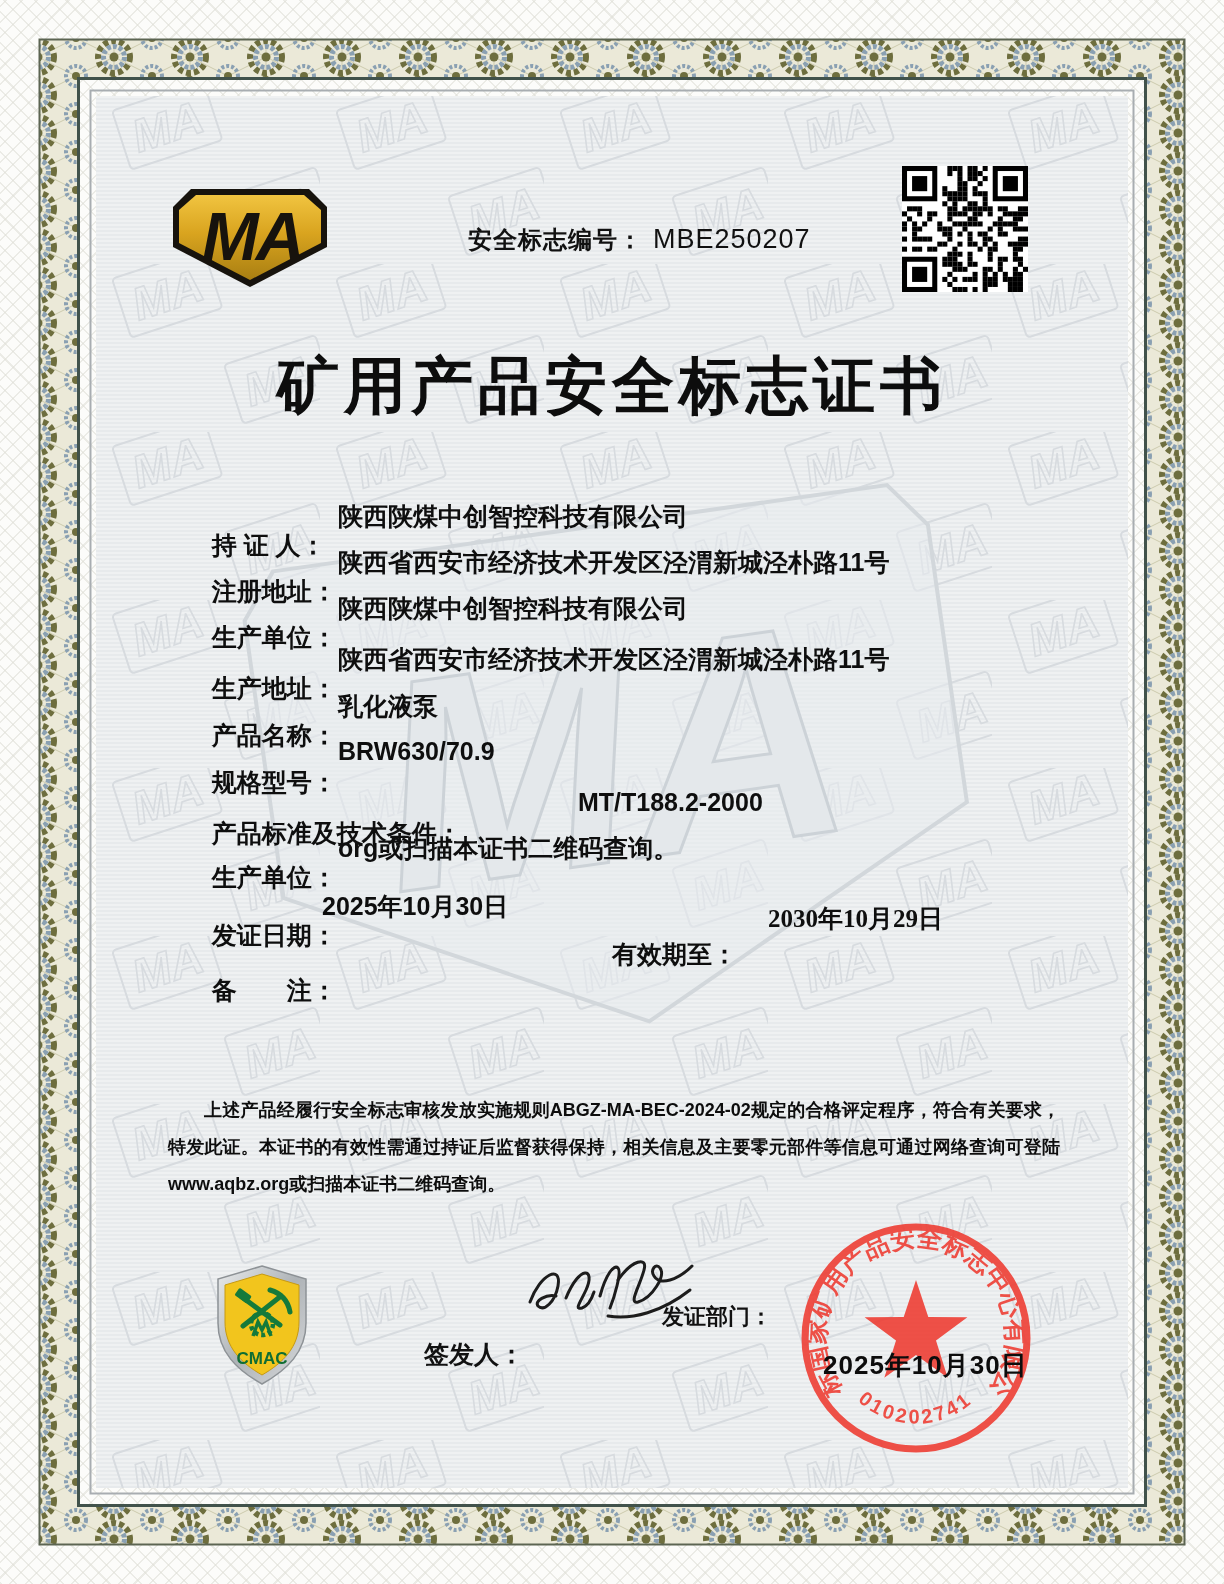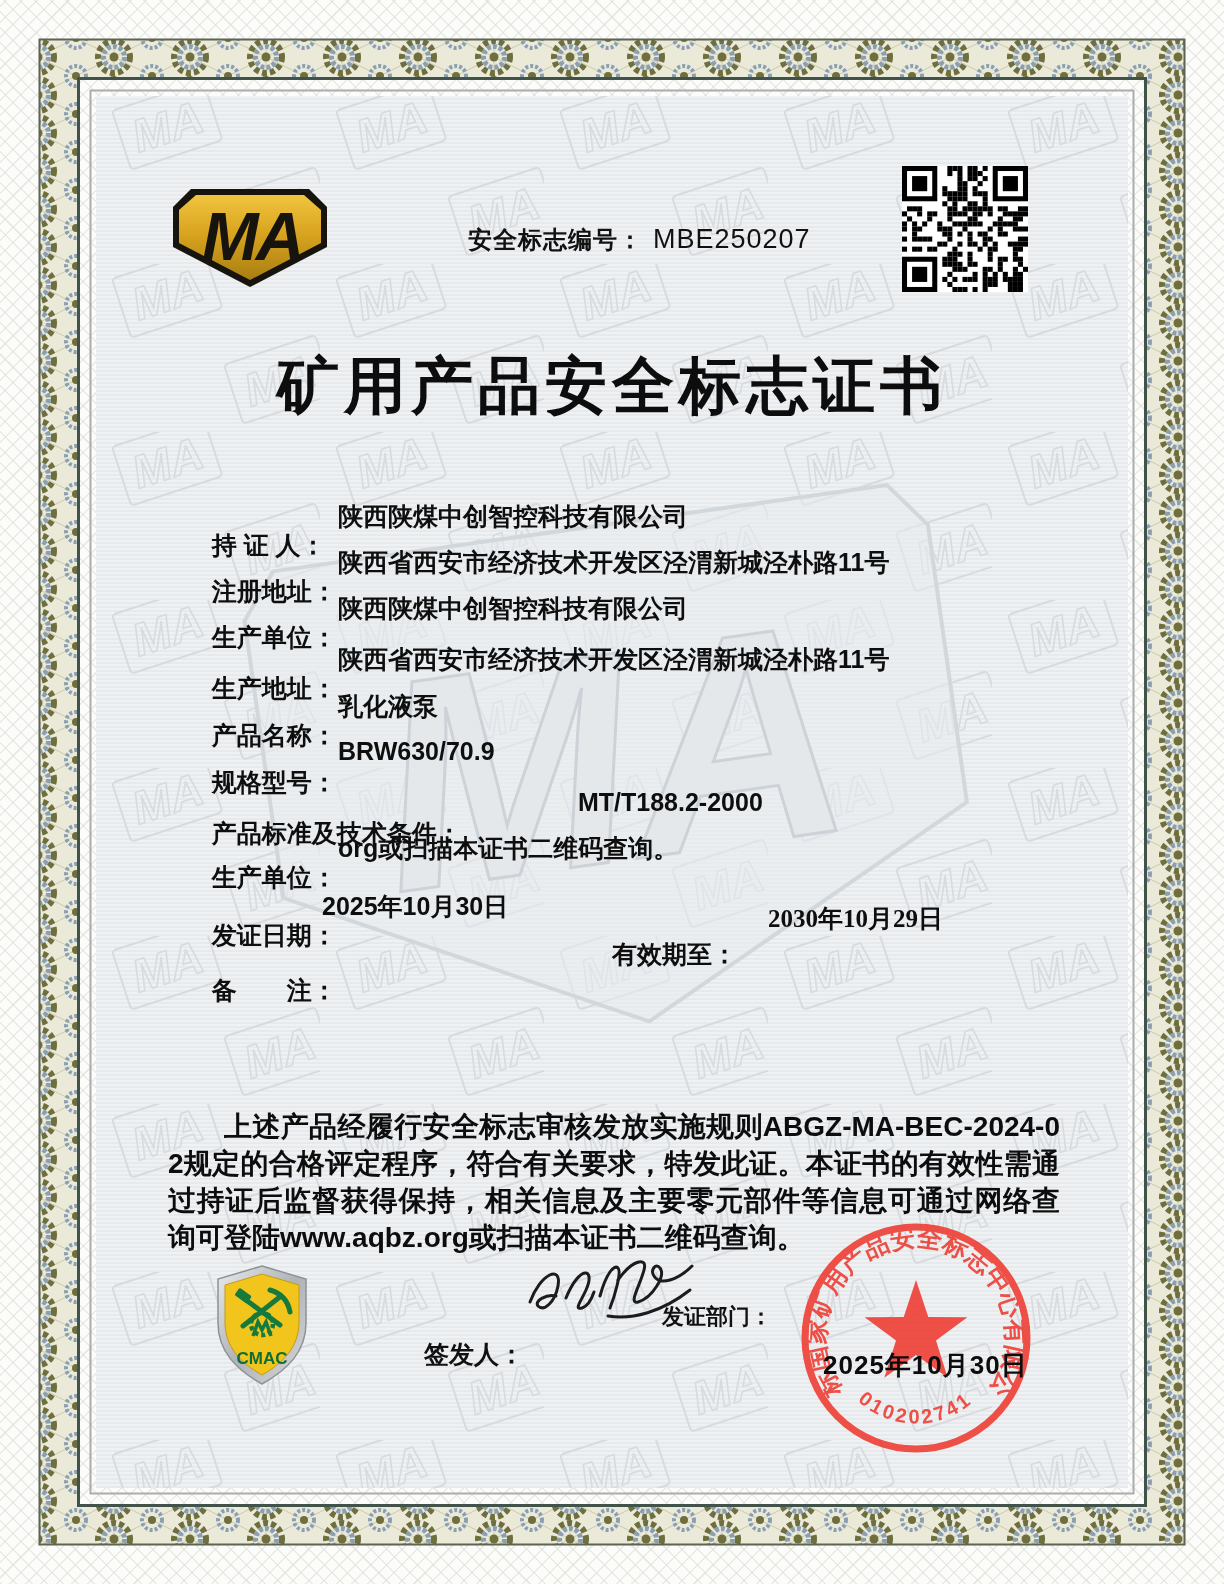--- a/index.html
+++ b/index.html
@@ -31,22 +31,22 @@
     color:#0d0d0d;
   }
   .row{ position:absolute; left:74px; height:36px; font-size:25px; font-weight:700; white-space:pre; color:#0e0e0e; }
   .row .f-value{ position:absolute; left:148px; top:0; white-space:pre;margin-left:20px; }
   .row .f-value.v-wide{ left:388px; }
   .row .d-iv{ position:absolute; left:152px; top:0; white-space:pre; }
   .row .d-el{ position:absolute; left:442px; top:0; white-space:pre;margin-top:48px; }
   .row .d-ev{ position:absolute; left:598px; top:12px; white-space:pre;font-family:Liberation Serif, serif; }
   .statement{
     position:absolute; left:72px; top:996px; width:892px;
-    font-size:28px; line-height:37px; font-weight:700; text-indent:2em;
-    text-align:justify; color:#0d0d0d; word-break:break-all;margin-top:16px;
+    font-size:18px; line-height:37px; font-weight:700; text-indent:2em;
+    text-align:justify; color:#0d0d0d; word-break:break-all;
   }
   .badge{ position:absolute; left:116px; top:1168px; }
   .signer{ position:absolute; left:328px; top:1242px; font-size:25px; font-weight:700; }
   .sig{ position:absolute; left:426px; top:1150px; }
   .issuer{ position:absolute; left:566px; top:1206px; font-size:22px; font-weight:700; }
   .seal{ position:absolute; left:695px; top:1117px; }
   .seal-date{ position:absolute; left:727px; top:1252px; font-size:26px; font-weight:700; color:#0c0c0c; letter-spacing:1px; }
 </style>
 </head>
 <body>

